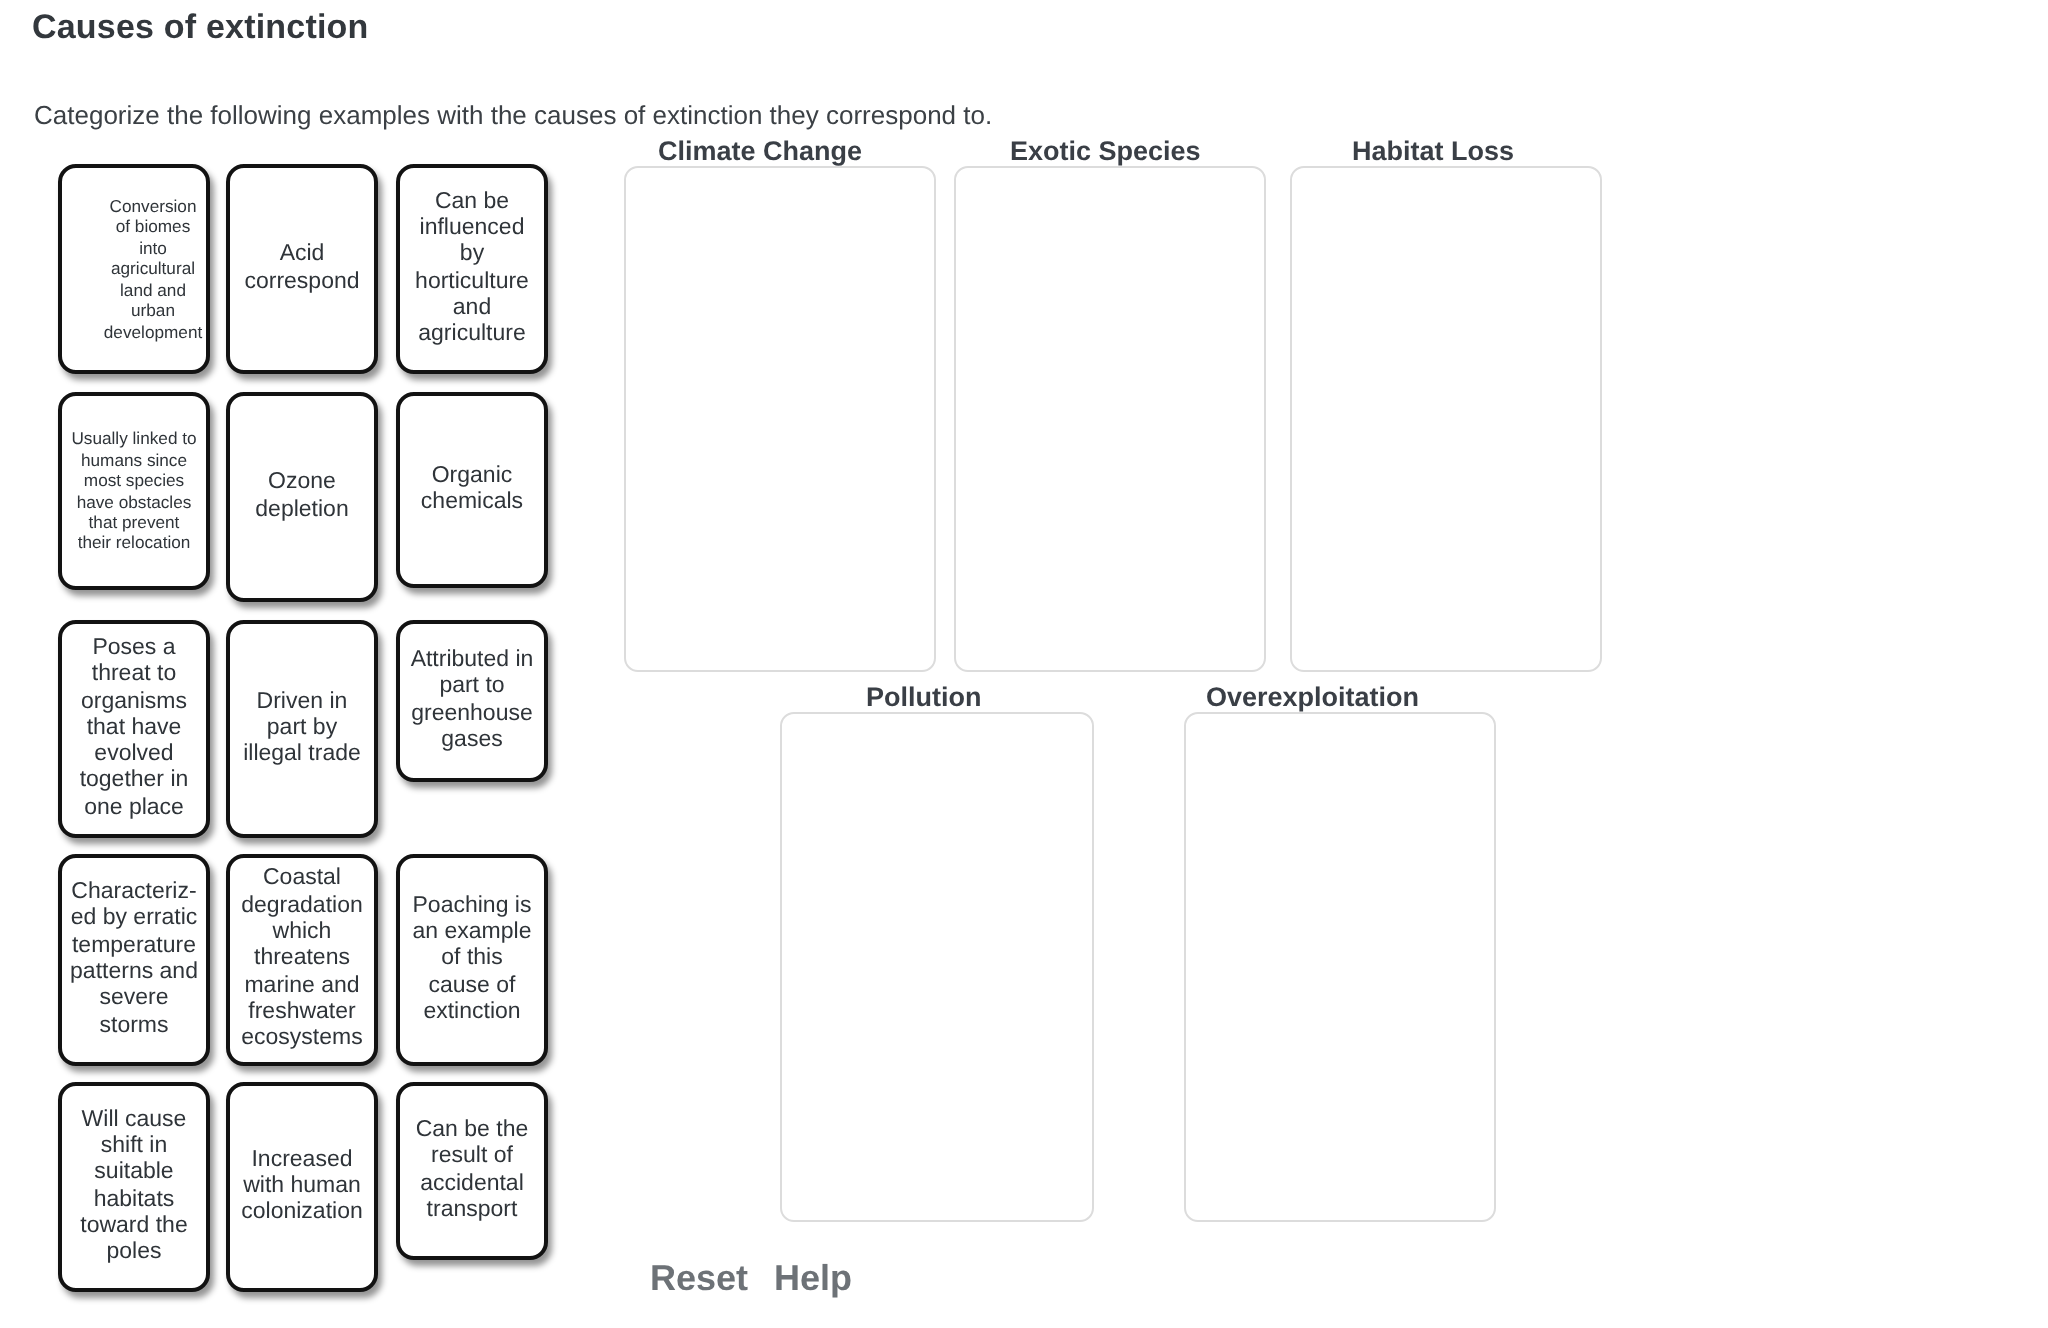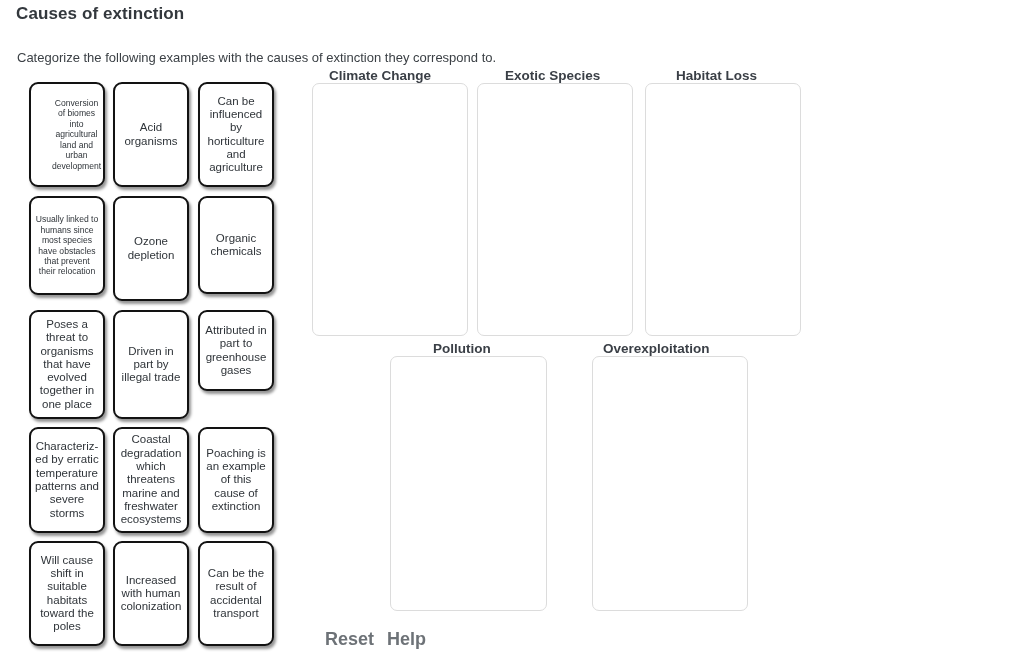--- a/index.html
+++ b/index.html
@@ -96,34 +96,34 @@
 </style>
 </head>
 <body>
 
 <div id="page-title">Causes of extinction</div>
 
 <div id="instruction">Categorize the following examples with the causes of extinction they correspond to.</div>
 
 <div id="card-tray">
     <div class="drag-card col0 tiny" style="top: 0px; height: 105px; padding-left: 23px;">Conversion of biomes into agricultural land and urban development</div>
-    <div class="drag-card col1" style="top: 0px; height: 105px;">Acid organisms</div>
+    <div class="drag-card col1" style="top: 0px; height: 105px;">Acid correspond</div>
     <div class="drag-card col2" style="top: 0px; height: 105px;">Can be influenced by horticulture and agriculture</div>
     <div class="drag-card col0 tiny" style="top: 114px; height: 99px;">Usually linked to humans since most species have obstacles that prevent their relocation</div>
     <div class="drag-card col1" style="top: 114px; height: 105px;">Ozone depletion</div>
     <div class="drag-card col2" style="top: 114px; height: 98px;">Organic chemicals</div>
     <div class="drag-card col0" style="top: 228px; height: 109px;">Poses a threat to organisms that have evolved together in one place</div>
     <div class="drag-card col1" style="top: 228px; height: 109px;">Driven in part by illegal trade</div>
     <div class="drag-card col2" style="top: 228px; height: 81px;">Attributed in part to greenhouse gases</div>
     <div class="drag-card col0" style="top: 345px; height: 106px;">Characteriz-ed by erratic temperature patterns and severe storms</div>
     <div class="drag-card col1" style="top: 345px; height: 106px;">Coastal degradation which threatens marine and freshwater ecosystems</div>
     <div class="drag-card col2" style="top: 345px; height: 106px;">Poaching is an example of this cause of extinction</div>
     <div class="drag-card col0" style="top: 459px; height: 105px;">Will cause shift in suitable habitats toward the poles</div>
     <div class="drag-card col1" style="top: 459px; height: 105px;">Increased with human colonization</div>
-    <div class="drag-card col2" style="top: 459px; height: 105px;">Can be the result of accidental transport</div>
+    <div class="drag-card col2" style="top: 459px; height: 89px;">Can be the result of accidental transport</div>
   </div>
 
 <div id="zone-layer">
     <div class="zone-label" style="left: 329px; top: 68px;">Climate Change</div>
     <div class="drop-zone" style="left: 312px; top: 83px; width: 156px; height: 253px;"></div>
     <div class="zone-label" style="left: 505px; top: 68px;">Exotic Species</div>
     <div class="drop-zone" style="left: 477px; top: 83px; width: 156px; height: 253px;"></div>
     <div class="zone-label" style="left: 676px; top: 68px;">Habitat Loss</div>
     <div class="drop-zone" style="left: 645px; top: 83px; width: 156px; height: 253px;"></div>
     <div class="zone-label" style="left: 433px; top: 341px;">Pollution</div>

